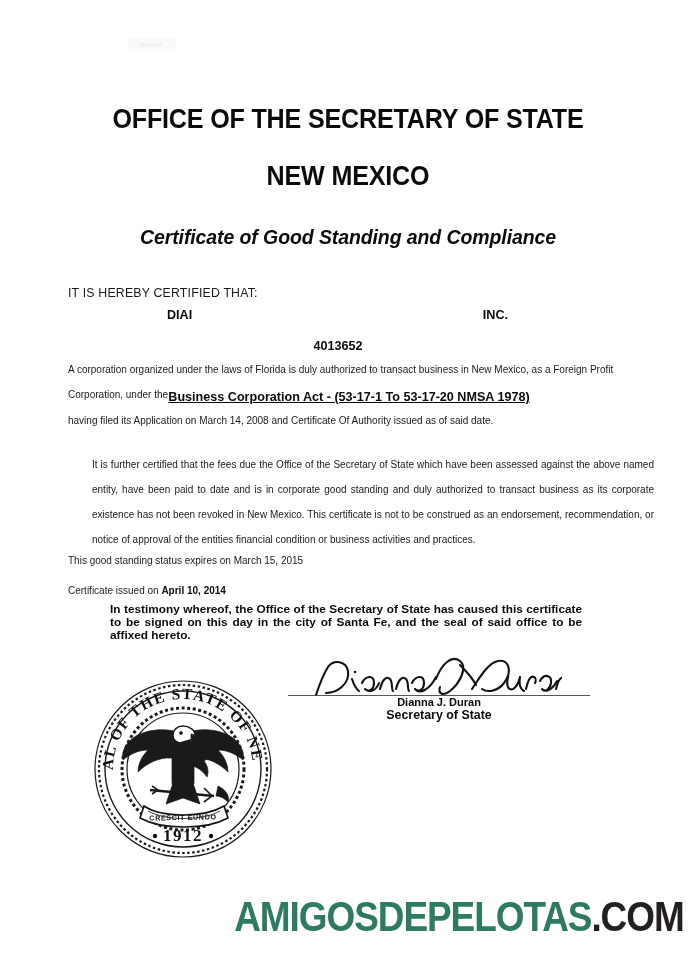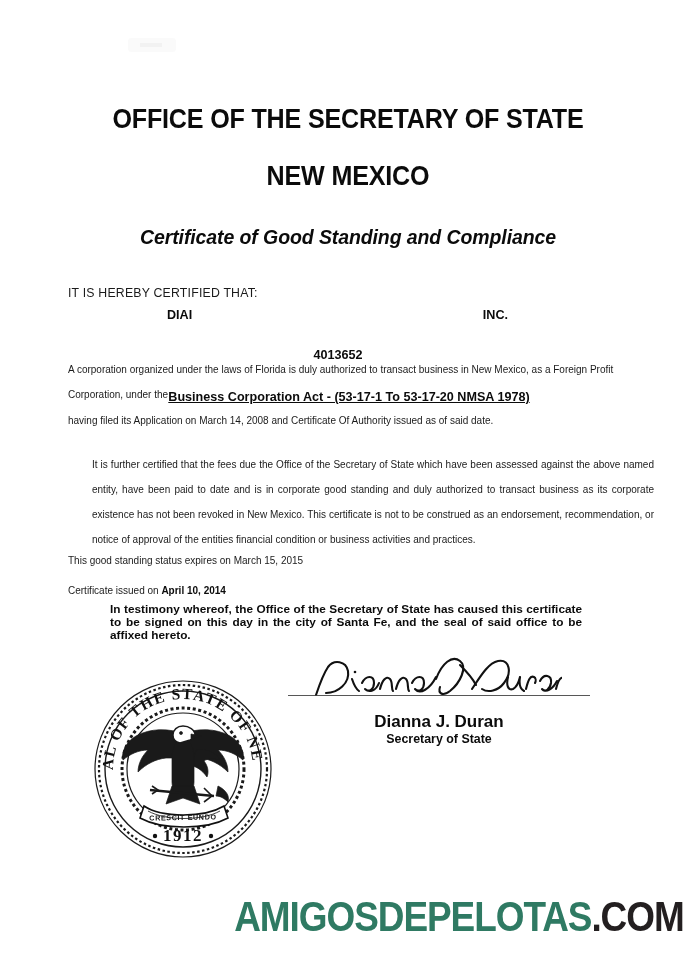--- a/index.html
+++ b/index.html
@@ -101,21 +101,21 @@
     font-size: 12.6px;
     font-weight: 700;
     color: #0b0b0b;
   }
   .entity-row .entity-name { padding-left: 99px; }
   .entity-row .entity-suffix { padding-right: 0px; }
 
   .entity-number {
     position: absolute;
     left: 68px;
-    top: 348px;
+    top: 339px;
     width: 540px;
     text-align: center;
     font-size: 12.6px;
     font-weight: 700;
     color: #0b0b0b;
   }
 
   .para {
     position: absolute;
     left: 68px;
@@ -178,23 +178,23 @@
 
   .sig-line {
     width: 302px;
     height: 0;
     border-top: 1px solid #3a3a3a;
     margin-top: -6px;
     opacity: 0.85;
   }
 
   .sig-name {
-    margin-top: 16px;
-    text-align: center;
-    font-size: 17px;
+    margin-top: 0;
+    text-align: center;
+    font-size: 11px;
     font-weight: 700;
     color: #0b0b0b;
   }
   .sig-title {
     text-align: center;
     font-size: 12.4px;
     font-weight: 700;
     color: #0b0b0b;
   }
 

